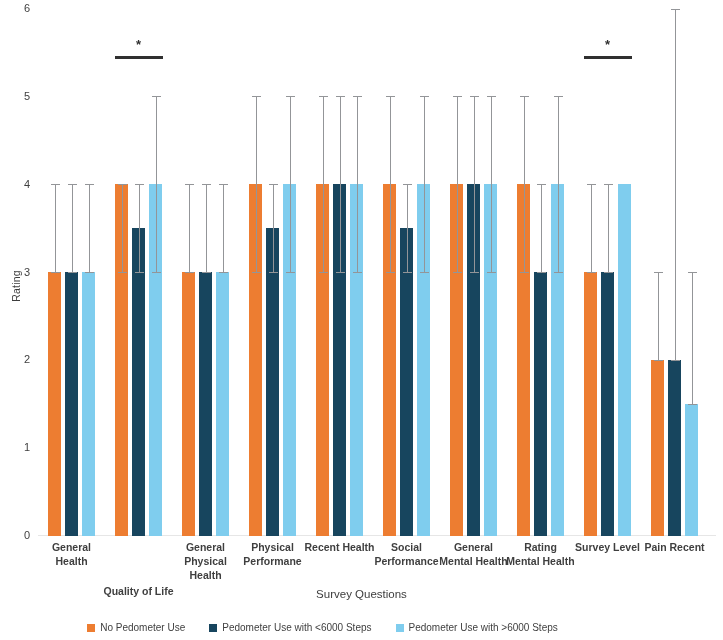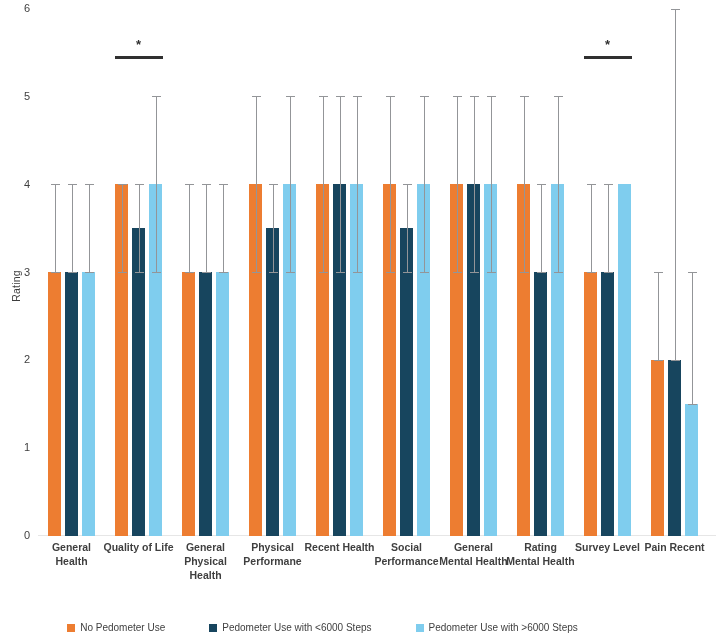--- a/index.html
+++ b/index.html
@@ -118,21 +118,21 @@
     font-size: 11.5px;
     color: #3d3d3d;
   }
   .legend {
     position: absolute;
     top: 622px;
     left: 0;
     width: 645px;
     display: flex;
     justify-content: center;
-    gap: 44px;
+    gap: 24px;
     font-size: 10px;
     color: #3f3f3f;
   }
   .legend-item {
     display: flex;
     align-items: center;
     gap: 5px;
     white-space: nowrap;
   }
   .legend-swatch {
@@ -343,21 +343,21 @@
         <div class="sig-star" style="width: 48px;">*</div>
         <div class="sig-line" style="width: 48px;"></div>
       </div>
     </div>
 
   <div id="catlabels">
       <div class="cat-label" style="left: 26.5px; width: 90px;">
         <div>General</div>
         <div>Health</div>
       </div>
-      <div class="cat-label" style="left: 93.5px; width: 90px;">
+      <div class="cat-label" style="left: 93.5px; width: 90px; margin-top: 44px;">
         <div>Quality of Life</div>
       </div>
       <div class="cat-label" style="left: 160.5px; width: 90px;">
         <div>General</div>
         <div>Physical</div>
         <div>Health</div>
       </div>
       <div class="cat-label" style="left: 227.5px; width: 90px;">
         <div>Physical</div>
         <div>Performane</div>
@@ -378,20 +378,21 @@
         <div>Mental Health</div>
       </div>
       <div class="cat-label" style="left: 562.5px; width: 90px;">
         <div>Survey Level</div>
       </div>
       <div class="cat-label" style="left: 629.5px; width: 90px;">
         <div>Pain Recent</div>
       </div>
     </div>
 
+  <div class="axis-label-x">Survey Questions</div>
 
   <div class="legend" id="legend">
       <div class="legend-item">
         <span class="legend-swatch" style="background: rgb(237, 125, 49);"></span>
         <span>No Pedometer Use</span>
       </div>
       <div class="legend-item">
         <span class="legend-swatch" style="background: rgb(23, 69, 94);"></span>
         <span>Pedometer Use with &lt;6000 Steps</span>
       </div>

